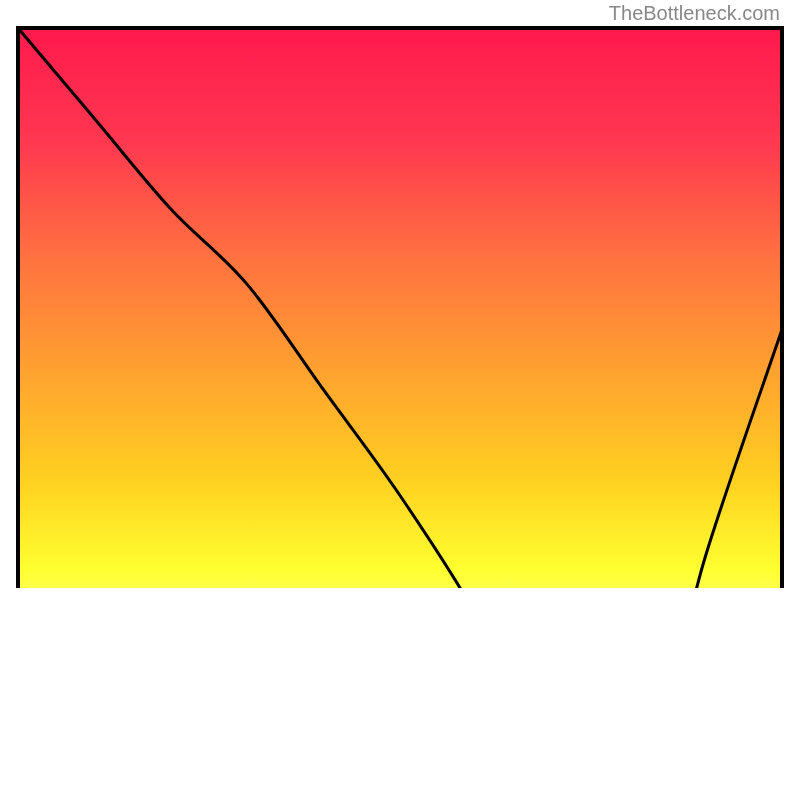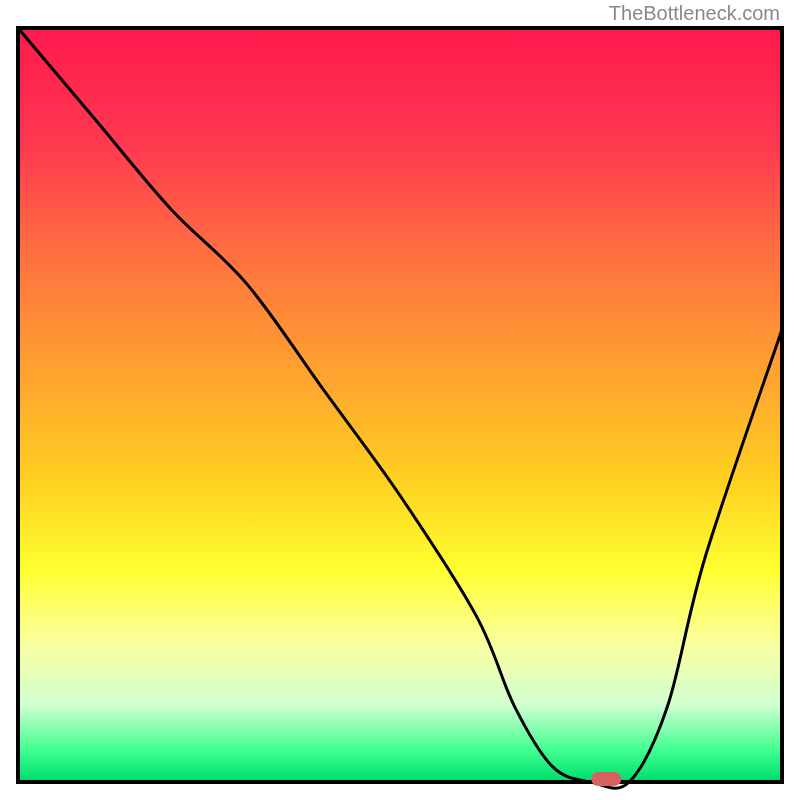--- a/index.html
+++ b/index.html
@@ -3,21 +3,21 @@
 <meta charset="utf-8">
 <style>
   body {
     margin: 0;
     padding: 0;
     background: #ffffff;
     font-family: Arial, sans-serif;
   }
   .chart-container {
     width: 800px;
-    height: 800px;
+    height: 588px;
     position: relative;
     text-decoration: underline;
   }
   .watermark {
     position: absolute;
     top: 2px;
     right: 20px;
     color: #888888;
     font-size: 20px;
     font-weight: 500;

